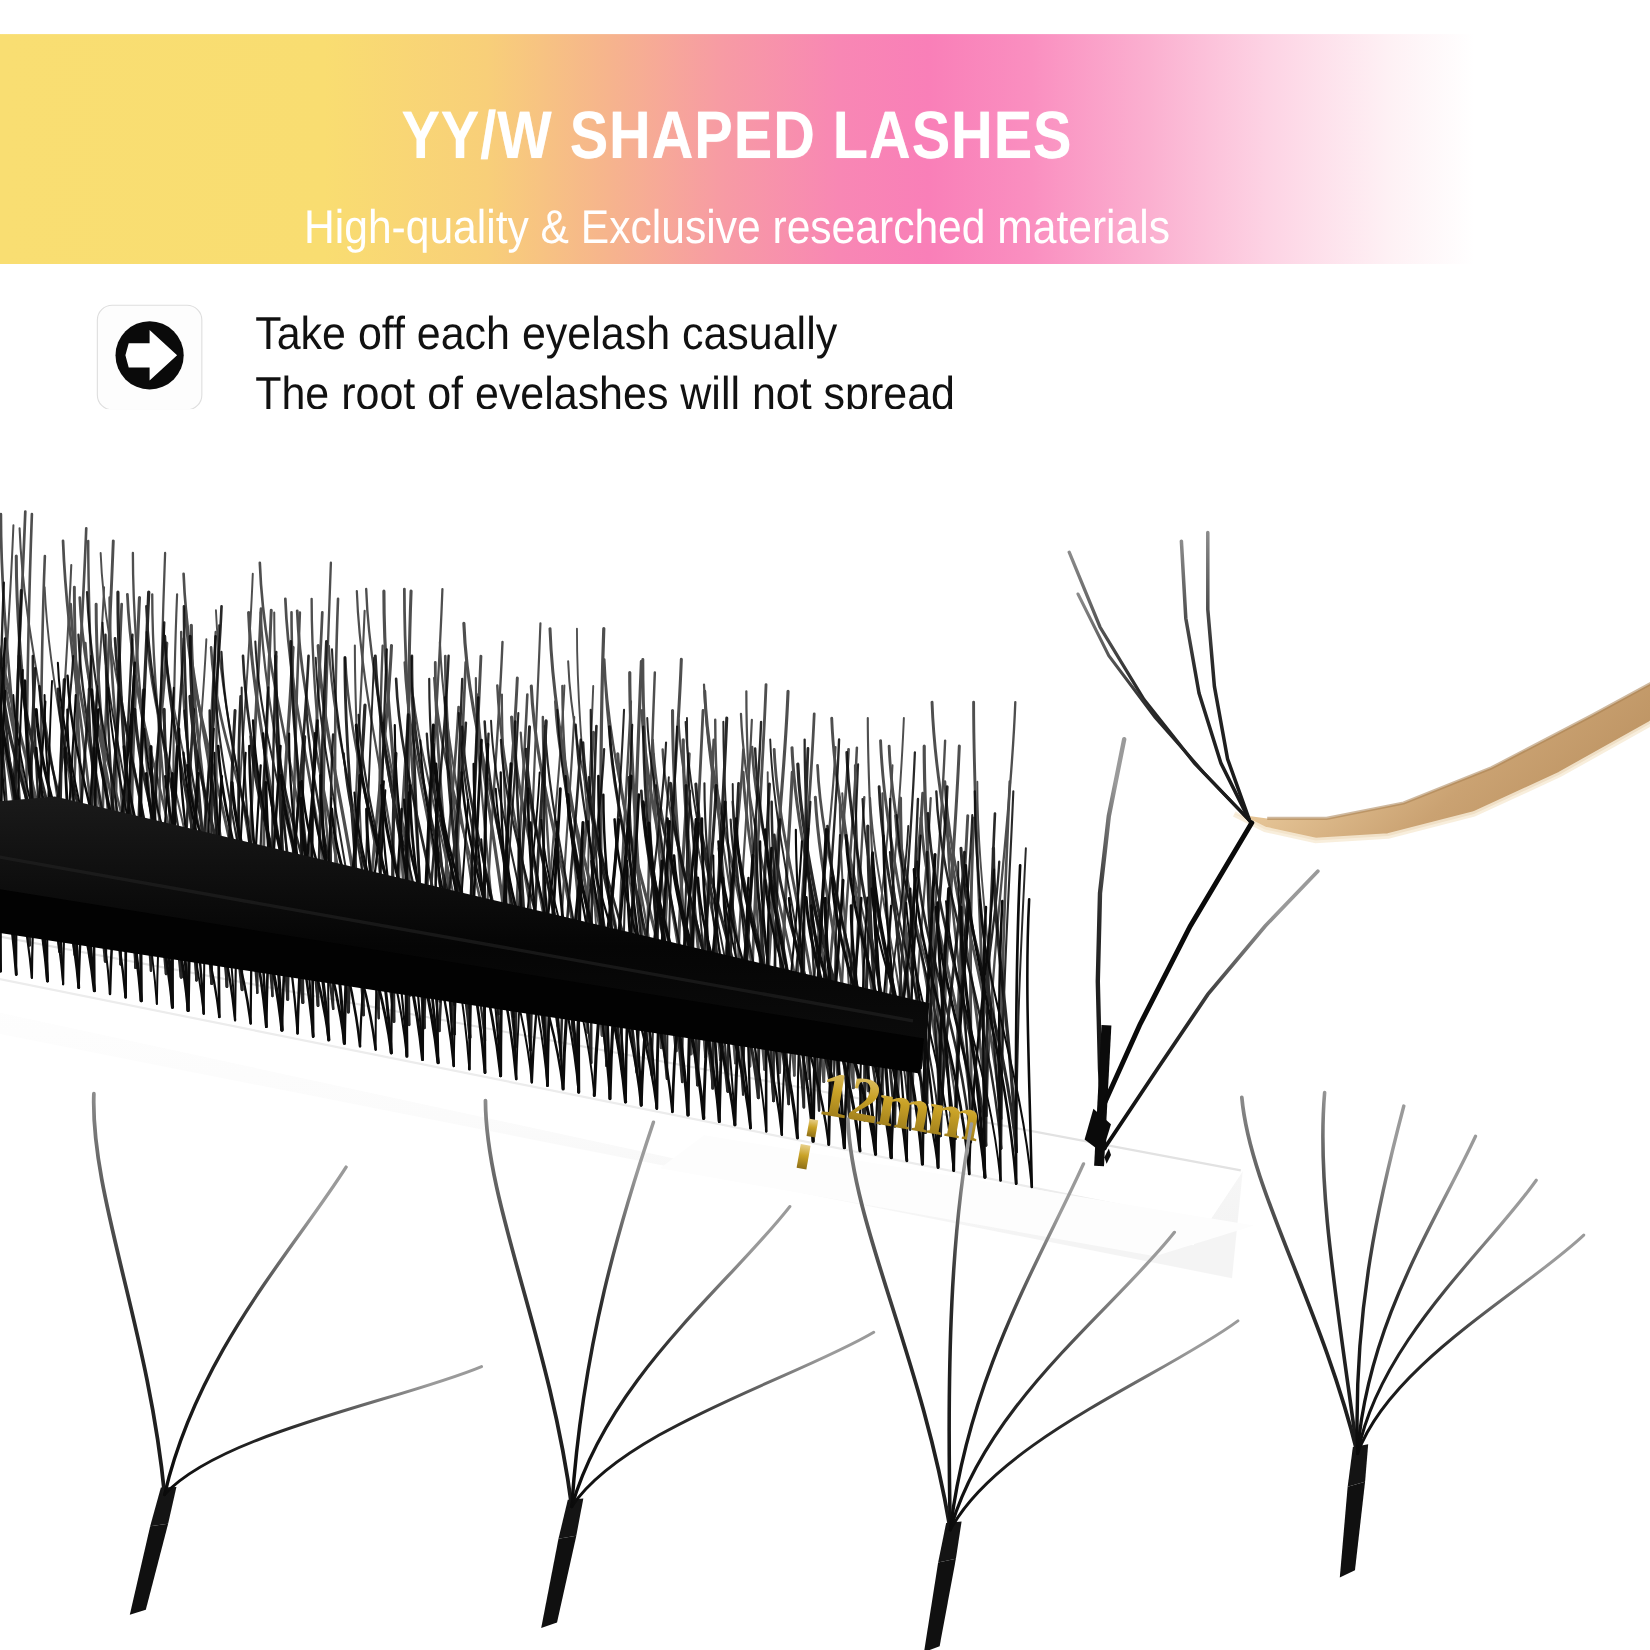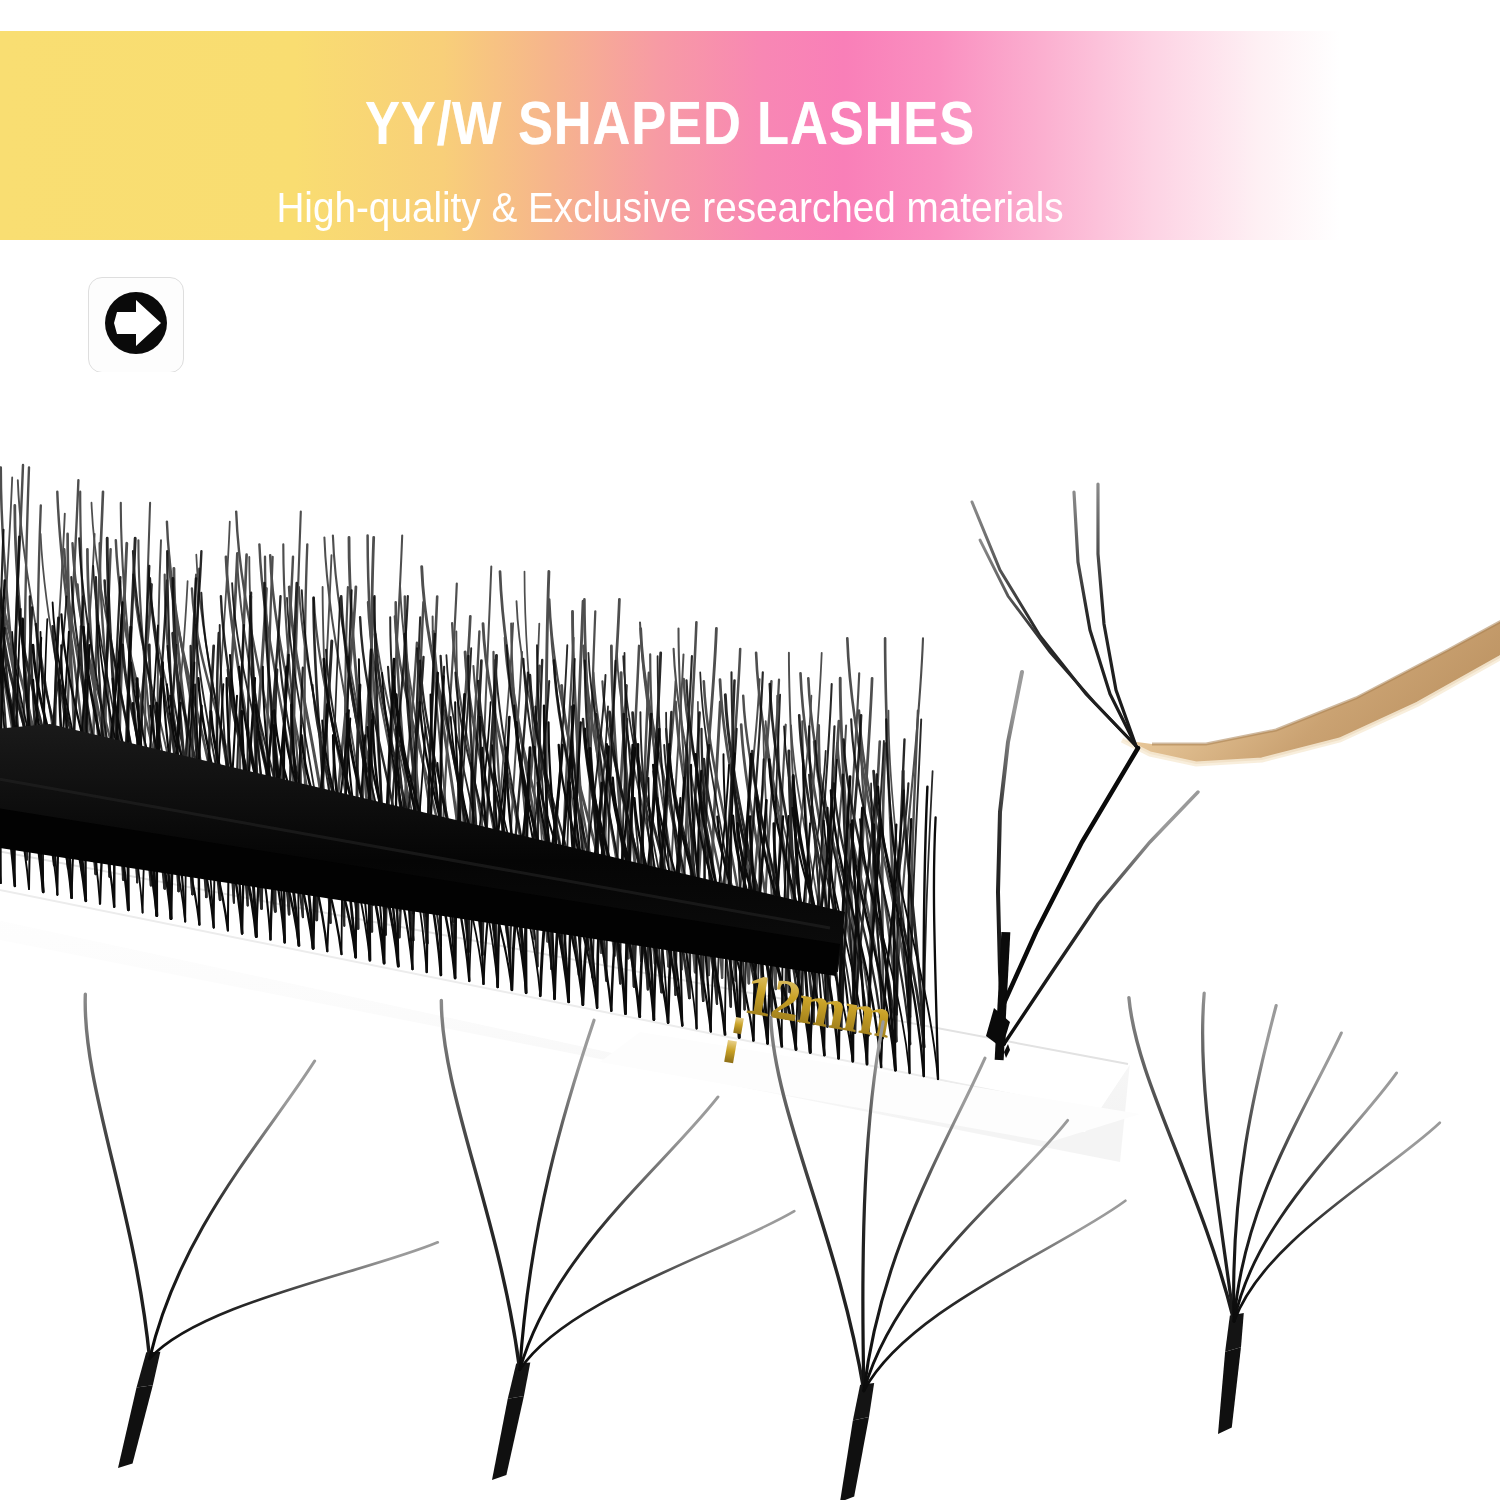--- a/index.html
+++ b/index.html
@@ -47,20 +47,24 @@
   </div>
 
   <div class="instr">
     <div class="badge">
       <span>
         <svg width="72" height="72" viewBox="0 0 72 72">
           <circle cx="36" cy="36" r="31" fill="#0a0a0a"></circle>
           <path d="M36 13 L61 36 L36 59 L36 47 L17 47 L14 36 L17 25 L36 25 Z" fill="#ffffff"></path>
         </svg>
       </span>
+    </div>
+    <div class="instr-text">
+      <div class="instr-line">Take off each eyelash casually</div>
+      <div class="instr-line">The root of eyelashes will not spread</div>
     </div>
   </div>
 
   <div class="photo">
     <svg viewBox="0 0 1500 1128" preserveAspectRatio="none">
       <defs>
         <linearGradient id="gTweez" x1="0" y1="0" x2="1" y2="0.4">
           <stop offset="0%" stop-color="#f6e4c6"></stop>
           <stop offset="30%" stop-color="#e9c99b"></stop>
           <stop offset="65%" stop-color="#caa272"></stop>

